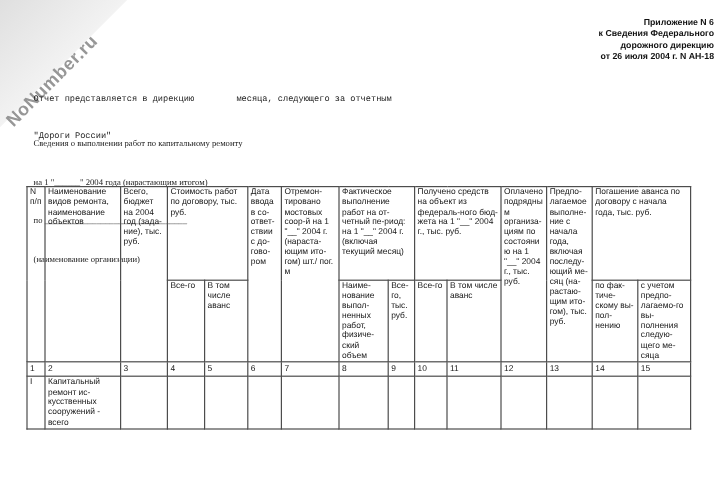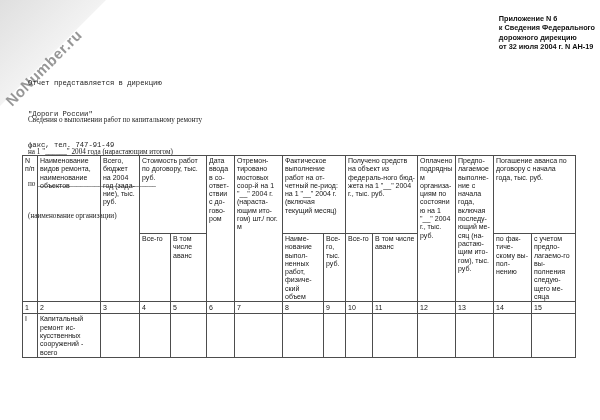--- a/index.html
+++ b/index.html
@@ -8,21 +8,21 @@
 
   
   .wm-shade{position:absolute;left:0;top:0;width:112px;height:112px;
     background:linear-gradient(135deg,rgba(175,175,175,.40) 0%,rgba(210,210,210,.30) 45%,rgba(235,235,235,.18) 60%);
     -webkit-clip-path:polygon(0 0,106px 0,0 106px);clip-path:polygon(0 0,106px 0,0 106px);}
   .wm-text{position:absolute;left:2px;top:97px;transform:rotate(-45deg);transform-origin:0 0;
     font-family:"Liberation Sans",sans-serif;font-weight:bold;font-size:15px;
     color:rgba(125,125,125,.8);letter-spacing:.5px;white-space:nowrap;}
 
   
-  .appendix{position:absolute;right:5px;top:14px;
+  .appendix{position:absolute;right:5px;top:14px;text-align:right;
     font-weight:bold;font-size:7.3px;line-height:9.4px;color:#111;}
 
   
   .mono{font-family:"Liberation Mono","DejaVu Sans Mono",monospace;font-size:7.2px;
     line-height:10.4px;color:#222;white-space:pre;}
   .left-note{position:absolute;left:28px;top:57px;}
   .right-note{position:absolute;left:197px;top:57px;}
   .title-block{position:absolute;left:28px;top:94px;width:282px;
     font-family:Liberation Serif, serif;font-size:7.2px;
     line-height:10.6px;color:#222;white-space:pre;}
@@ -42,30 +42,30 @@
 </head>
 <body>
 
 <div class="wm-shade"></div>
 <div class="wm-text">NoNumber.ru</div>
 
 <div class="appendix">
   <div>Приложение N 6</div>
   <div>к Сведения Федерального</div>
   <div>дорожного дирекцию</div>
-  <div>от 32 июля 2004 г. N АН-19</div>
+  <div>от 26 июля 2004 г. N АН-18</div>
 </div>
 
 <div class="mono left-note">
   <div>Отчет представляется в дирекцию</div>
   <div>"Дороги России"</div>
-  <div>факс, тел. 747-91-49</div>
 </div>
 
 <div class="mono right-note">
+  <div>месяца, следующего за отчетным</div>
 </div>
 
 <div class="title-block">
   <div>Сведения о выполнении работ по капитальному ремонту</div>
   <div>на 1 "______" 2004 года (нарастающим итогом)</div>
   <div>по _________________________________</div>
   <div>(наименование организации)</div>
 </div>
 
 <table class="report">

